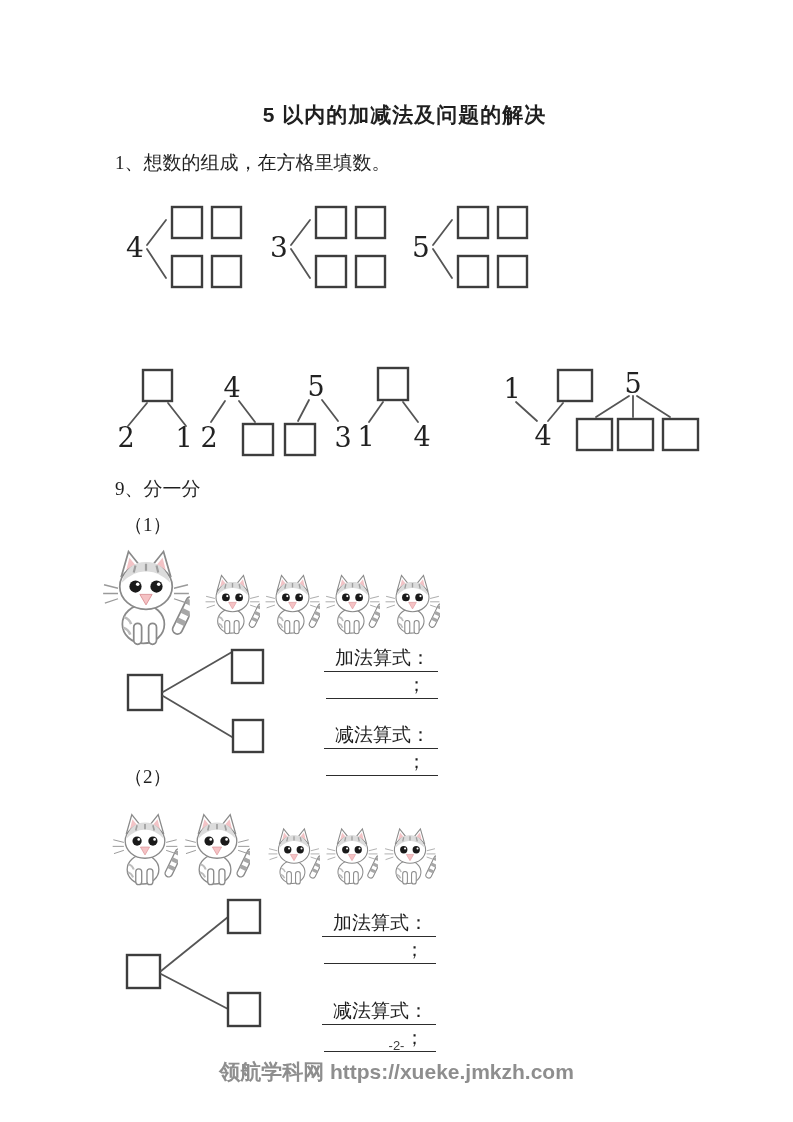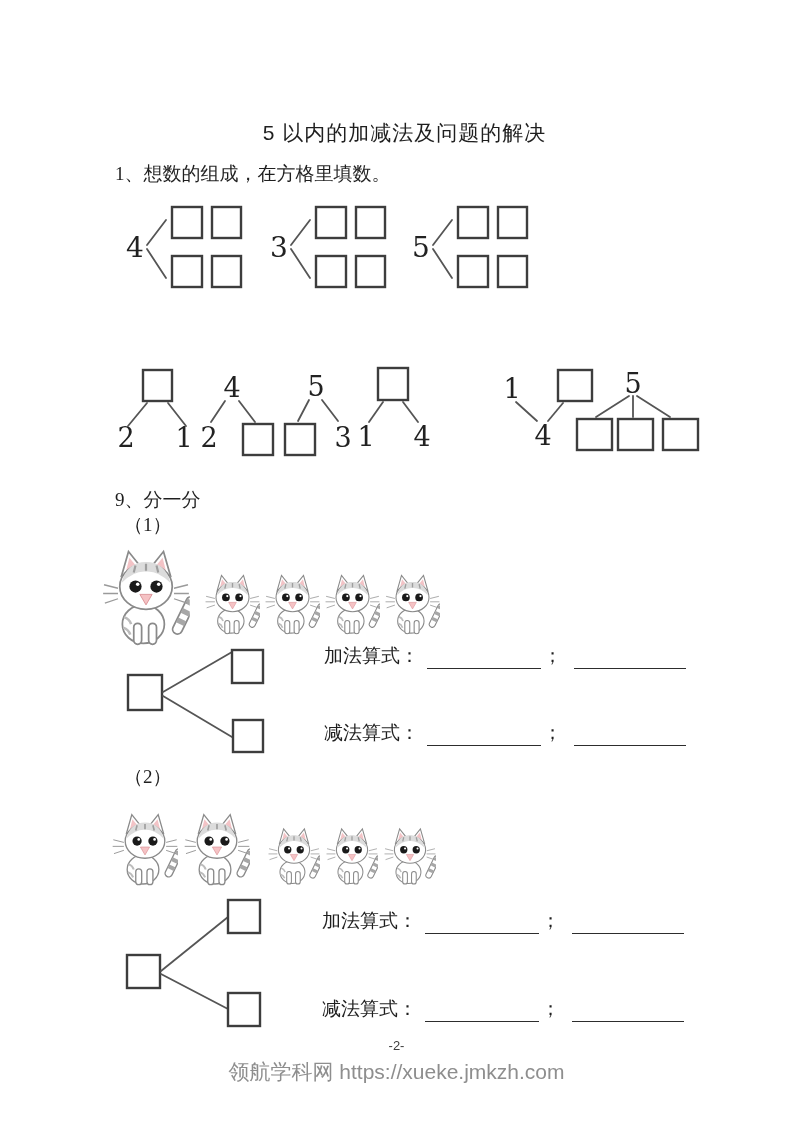--- a/index.html
+++ b/index.html
@@ -1,43 +1,43 @@
 <!DOCTYPE html>
 <html><head>
 <meta charset="utf-8">
 <style>
   html,body{margin:0;padding:0;background:#ffffff;}
   .page{position:relative;width:793px;height:1122px;background:#fff;overflow:hidden;
         font-family:"Liberation Serif",serif;color:#1f1f1f;}
-  .title{position:absolute;left:16px;right:0;top:101px;margin:18px;text-align:center;
-         font-family:"Liberation Sans",sans-serif;font-weight:normal;font-size:21px;letter-spacing:1px;}
-  .q-label{position:absolute;left:115px;font-size:19px;white-space:nowrap;margin-top:11px;}
+  .title{position:absolute;left:16px;right:0;top:101px;margin:0;text-align:center;
+         font-family:"Liberation Sans",sans-serif;font-weight:bold;font-size:21px;letter-spacing:1px;}
+  .q-label{position:absolute;left:115px;font-size:19px;white-space:nowrap;}
   .part-label{position:absolute;left:124px;font-size:19px;}
   .abs{position:absolute;}
   .box{fill:none;stroke:#3d3d3d;stroke-width:2.4;}
   .branch{stroke:#555;stroke-width:1.8;stroke-linecap:round;}
   .num{font-family:"DejaVu Serif",serif;font-size:27px;fill:#222;}
   .numQ1{font-family:"DejaVu Serif",serif;font-size:28px;fill:#222;}
-  .equation{position:absolute;display:flex;align-items:flex-end;font-size:19px;height:24px;}
+  .equation{position:absolute;display:flex;align-items:flex-end;font-size:19px;height:24px;flex-direction:column;}
   .eq-label{margin-right:8px;white-space:nowrap;}
   .answer-line{display:inline-block;width:114px;height:22px;border-bottom:1.6px solid #2d2d2d;}
   .answer-line.l2{width:112px;}
   .eq-sep{margin:0 12px 0 2px;}
   .cats-row{position:absolute;display:flex;align-items:flex-end;}
   .cats-row[data-cat-row="0"]{gap:5px;}
   .cats-row[data-cat-row="0"] .cat-big{width:88px;height:98px;margin-right:10px;}
   .cats-row[data-cat-row="0"] .cat-small{width:55px;height:84px;}
   .cats-row[data-cat-row="1"]{gap:6px;}
   .cats-row[data-cat-row="1"] .cat-big{width:66px;height:92px;}
   .cats-row[data-cat-row="1"] .cat-small{width:52px;height:78px;}
   .cats-row[data-cat-row="1"] svg:nth-child(3){margin-left:12px;}
   .page-number{position:absolute;left:0;right:0;top:1038px;text-align:center;
                font-family:"Liberation Sans",sans-serif;font-size:13px;color:#3c3c3c;}
   .footer-site{position:absolute;left:0;right:0;top:1058px;text-align:center;
-               font-family:"Liberation Sans",sans-serif;font-size:21px;color:#8e8e8e;}
+               font-family:"Liberation Sans",sans-serif;font-size:21px;color:#8e8e8e;font-weight:bold;}
 </style>
 </head>
 <body>
 
 <svg width="0" height="0" style="position:absolute" aria-hidden="true">
   <defs>
     <symbol id="cat-sym" viewBox="0 0 100 112">
       <g transform="rotate(26 84 98)">
         <rect x="78" y="52" width="11" height="46" rx="5.5" fill="#fff" stroke="#8a8a8a" stroke-width="2"></rect>
         <rect x="78.5" y="56" width="10" height="6" fill="#a7a7a7"></rect>

